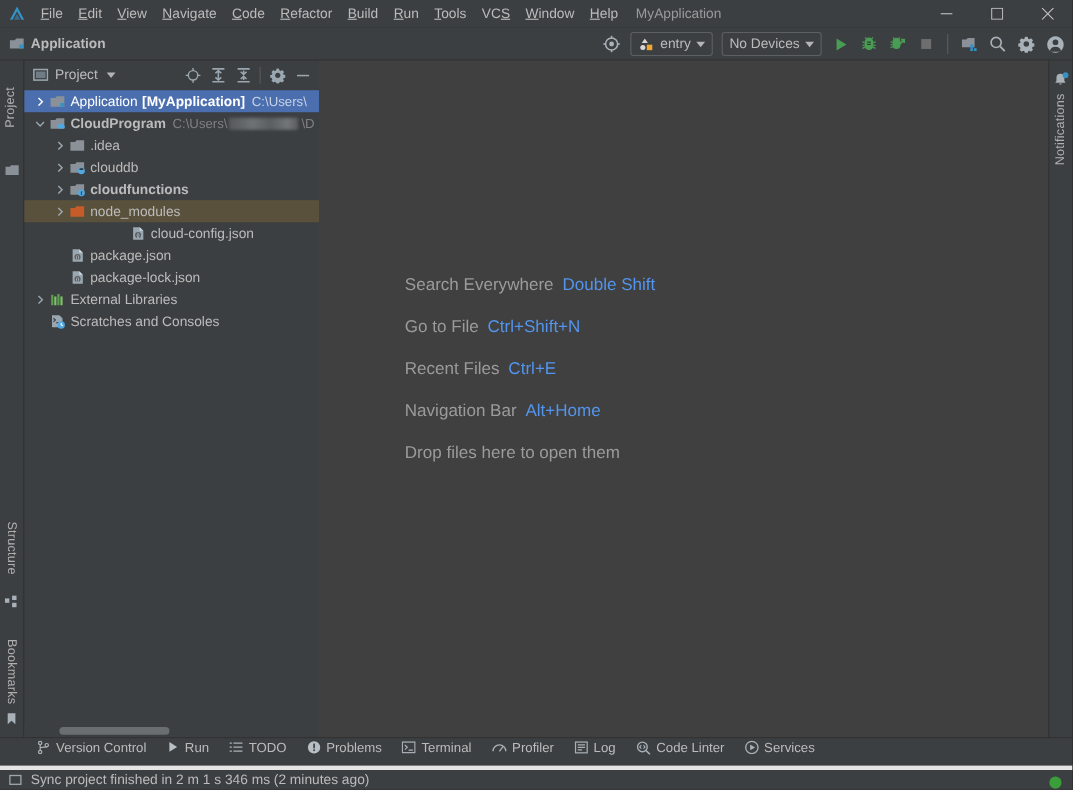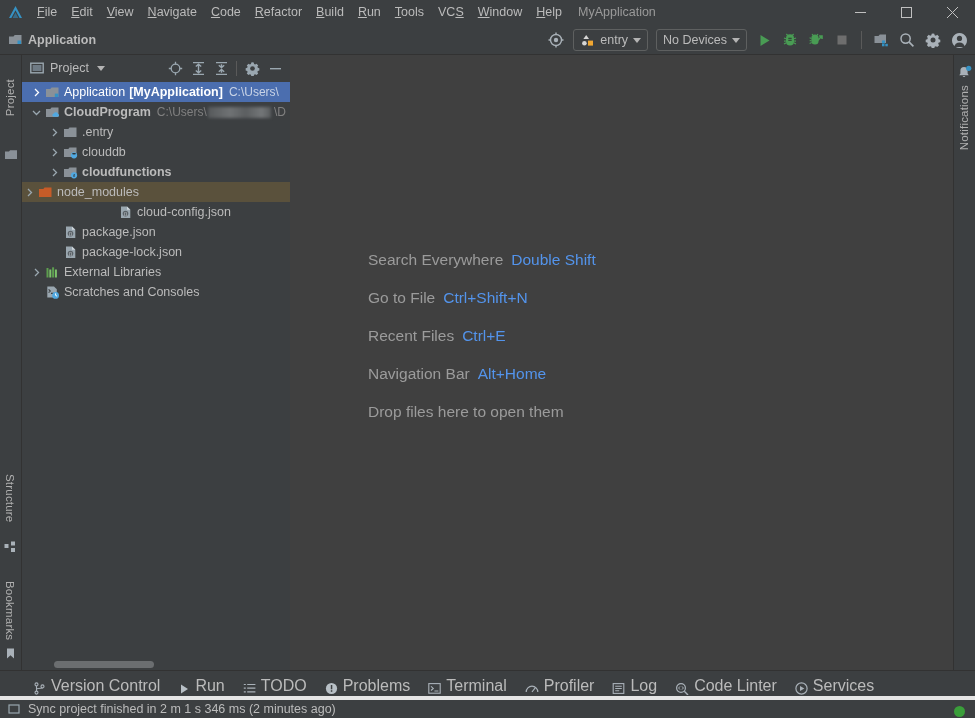--- a/index.html
+++ b/index.html
@@ -98,22 +98,22 @@
 
   
   .rstripe { width: 22px; flex: 0 0 22px; background: #3c3f41; position: relative; border-left: 1px solid #323232; }
 
   
   .toolwin-bar {
     height: 26px; flex: 0 0 26px; background: #3c3f41; display: flex; align-items: center;
     border-top: 1px solid #323232; padding-left: 24px; gap: 0;
   }
   .tw-btn {
-    display: flex; align-items: flex-end; gap: 5px; height: 22px; padding: 0 9px;
-    font-size: 16px; color: #bbbbbb; border-radius: 3px; white-space: nowrap;
+    display: flex; align-items: flex-start; gap: 5px; height: 22px; padding: 0 9px;
+    font-size: 12px; color: #bbbbbb; border-radius: 3px; white-space: nowrap;
   }
   .statusbar {
     height: 22px; flex: 0 0 22px; background: #3c3f41; display: flex; align-items: center;
     padding-left: 8px; gap: 7px; border-top: 4px solid #e5e5e5; position: relative;
   }
   .status-text { font-size: 12.5px; color: #bbbbbb; }
   .green-dot { position: absolute; right: 10px; top: 6px; width: 11px; height: 11px; border-radius: 50%; background: #3a9e3a; }
 
   svg { display: block; }
 </style>
@@ -367,21 +367,21 @@
             <span class="arrow">
               <svg width="9" height="9" viewBox="0 0 9 9">
                 <path d="M3 1 L6.5 4.5 L3 8" stroke="#9aa7b0" stroke-width="1.3" fill="none"></path>
               </svg>
             </span>
             <span class="ticon">
               <svg width="15" height="15" viewBox="0 0 15 15">
                 <path d="M1 4 L5.3 4 L6.5 2.6 L13.5 2.6 L13.5 12 L1 12 Z" fill="#8a9198"></path>
               </svg>
             </span>
-            <span class="tlabel">.entry</span>
+            <span class="tlabel">.idea</span>
           </div>
           <div class="trow" style="padding-left: 25px;">
             <span class="arrow">
               <svg width="9" height="9" viewBox="0 0 9 9">
                 <path d="M3 1 L6.5 4.5 L3 8" stroke="#9aa7b0" stroke-width="1.3" fill="none"></path>
               </svg>
             </span>
             <span class="ticon">
               <svg width="15" height="15" viewBox="0 0 15 15">
                 <path d="M1 4 L5.3 4 L6.5 2.6 L13.5 2.6 L13.5 12 L1 12 Z" fill="#8a9198"></path>
@@ -399,21 +399,21 @@
             </span>
             <span class="ticon">
               <svg width="15" height="15" viewBox="0 0 15 15">
                 <path d="M1 4 L5.3 4 L6.5 2.6 L13.5 2.6 L13.5 12 L1 12 Z" fill="#8a9198"></path>
                 <circle cx="11" cy="10.3" r="3.1" fill="#51a8e0"></circle>
                 <text x="11" y="12.3" font-size="5" fill="#2b2b2b" text-anchor="middle" font-family="Liberation Serif, serif">f</text>
               </svg>
             </span>
             <span class="tlabel">cloudfunctions</span>
           </div>
-          <div class="trow hl" style="">
+          <div class="trow hl" style="padding-left: 25px;">
             <span class="arrow">
               <svg width="9" height="9" viewBox="0 0 9 9">
                 <path d="M3 1 L6.5 4.5 L3 8" stroke="#9aa7b0" stroke-width="1.3" fill="none"></path>
               </svg>
             </span>
             <span class="ticon">
               <svg width="15" height="15" viewBox="0 0 15 15">
                 <path d="M1 4 L5.3 4 L6.5 2.6 L13.5 2.6 L13.5 12 L1 12 Z" fill="#c75c28"></path>
               </svg>
             </span>

